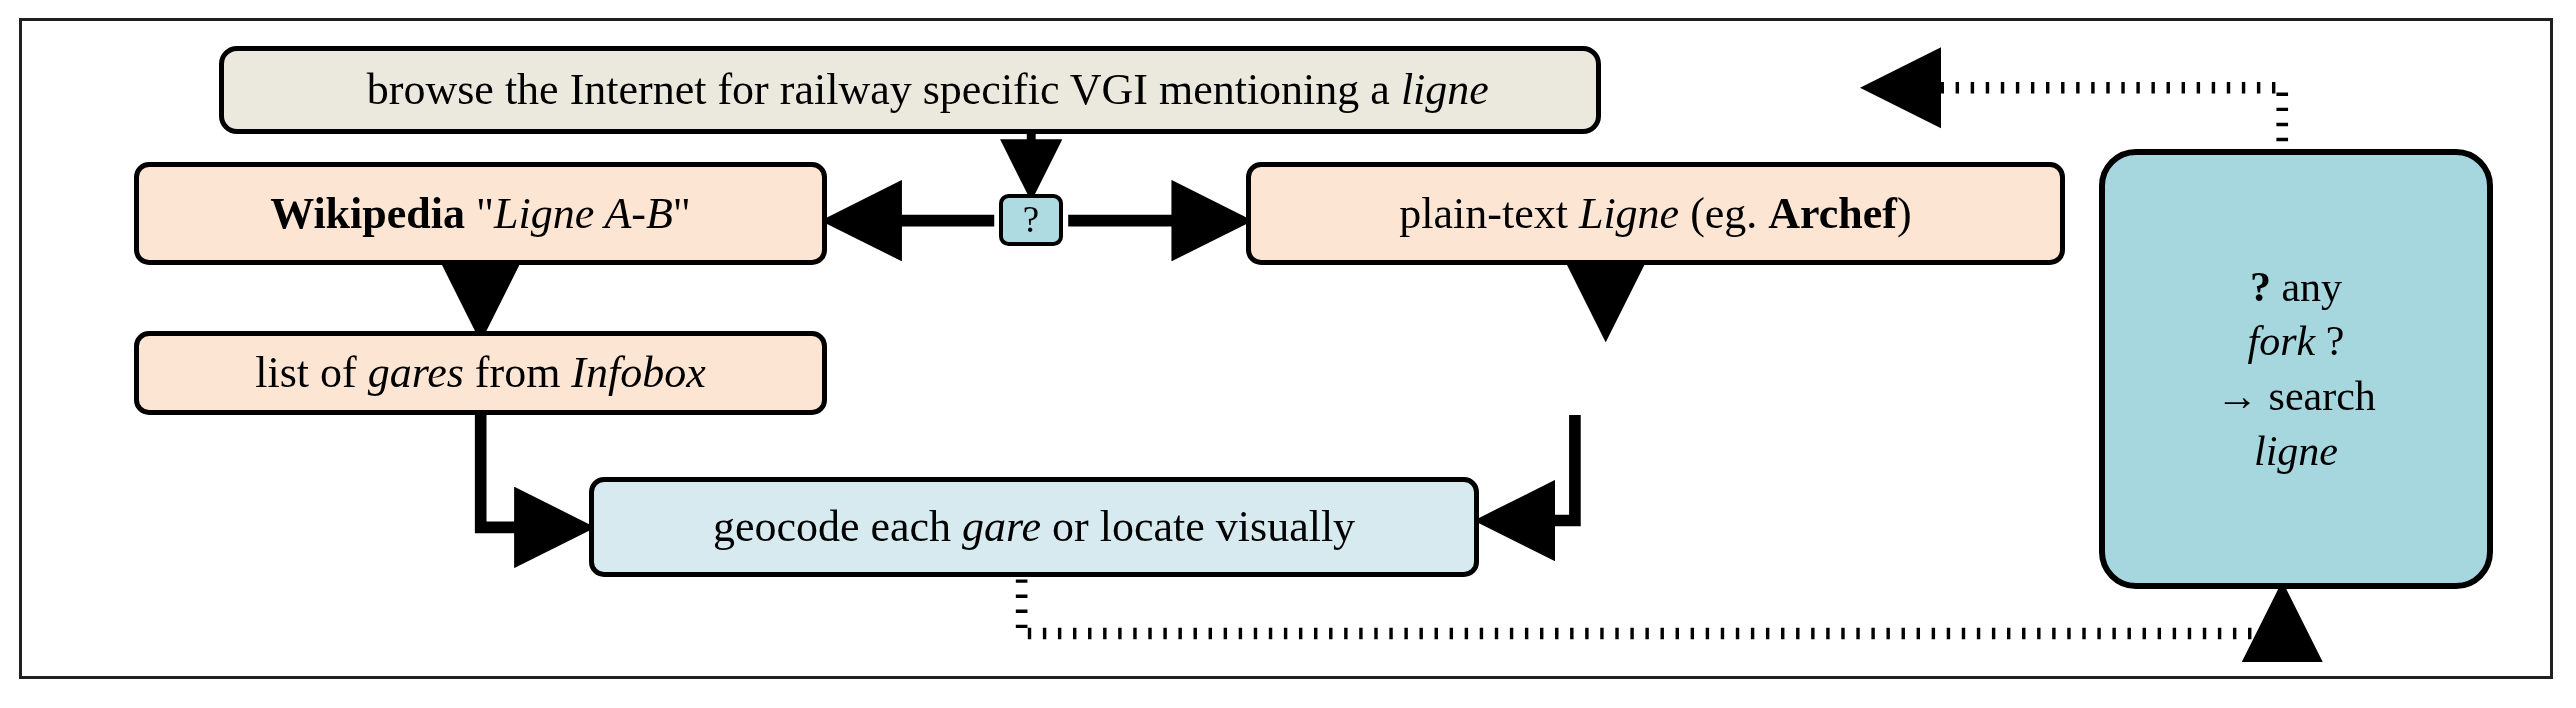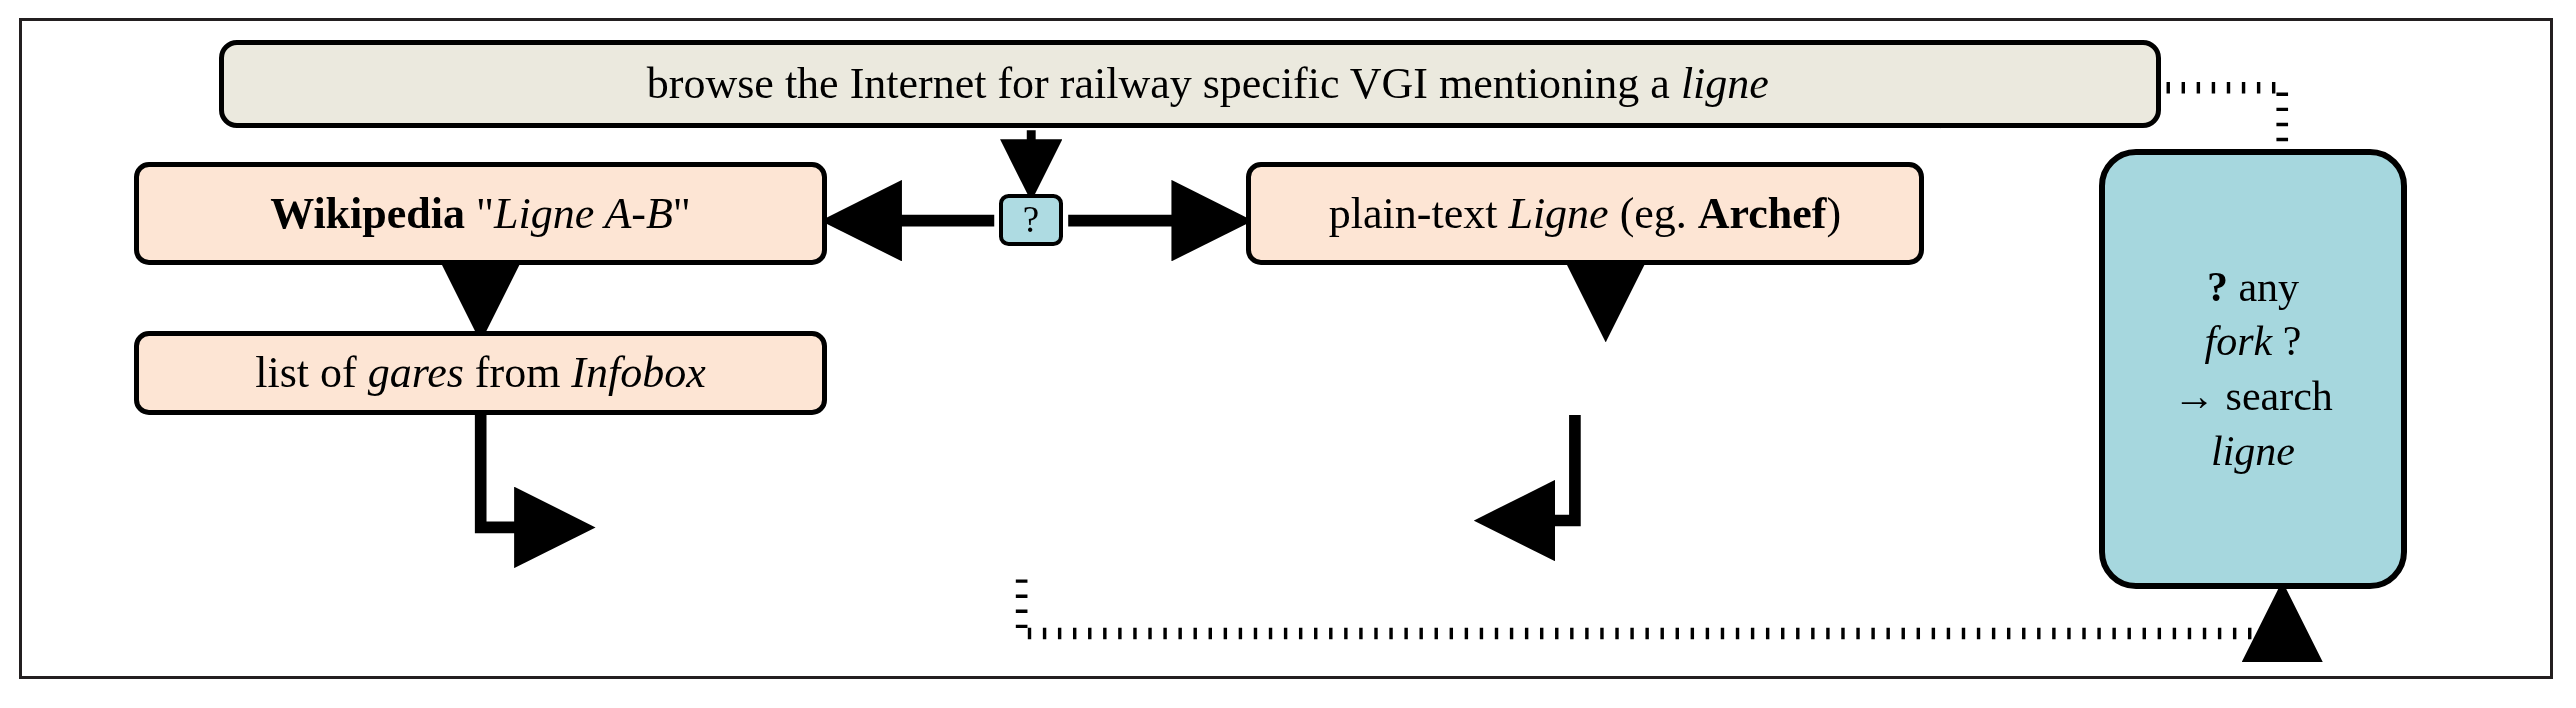--- a/index.html
+++ b/index.html
@@ -41,33 +41,33 @@
     color: #000000;
     line-height: 1.18;
     padding: 0 12.3px;
   }
   .node .txt { display: block; width: 100%; }
   .node i  { font-style: italic; }
   .node b  { font-weight: bold; margin-top: 8px; }
 
   
   #node-browse {
-    left: 219px;  top: 40px;  width: 1942px; height: 88px;
+    left: 219px;  top: 46px;  width: 1382px; height: 88px;
     background: #ebe9de;
     font-size: 44px;
     border-radius: 18px;
     padding-left: 48px;
   }
   #node-wikipedia {
     left: 134px;  top: 162px; width: 693px; height: 103px;
     background: #fde5d4;
     font-size: 44px;
   }
   #node-plaintext {
-    left: 1246px; top: 162px; width: 678px; height: 103px;
+    left: 1246px; top: 162px; width: 819px; height: 103px;
     background: #fde5d4;
     font-size: 44px;
   }
   #node-question {
     left: 999px; top: 194px; width: 64px;  height: 52px;
     background: #aedbe2;
     font-size: 37px;
     border-width: 4.8px;
     border-radius: 9.6px;
     padding: 0;
@@ -82,21 +82,21 @@
     left: 1233px; top: 331px; width: 753px; height: 84px;
     background: #fde5d4;
     font-size: 44px;
   }
   #node-geocode {
     left: 589px;  top: 477px; width: 890px; height: 100px;
     background: #d6eaef;
     font-size: 44px;
   }
   #node-fork {
-    left: 2099px; top: 149px; width: 308px; height: 440px;
+    left: 2099px; top: 149px; width: 394px; height: 440px;
     background: #a8d8de;
     background: #a6d7de;
     font-size: 42px;
     border-radius: 37px;
     border-width: 6.2px;
     line-height: 1.30;
   }
 
   
   #wires {
@@ -155,20 +155,23 @@
 
   <div class="node" id="node-plaintext">
     <span class="txt"><span>plain-text </span><i>Ligne</i><span> (eg. </span><b>Archef</b><span>)</span></span>
   </div>
 
   <div class="node" id="node-infobox">
     <span class="txt"><span>list of </span><i>gares</i><span> from </span><i>Infobox</i></span>
   </div>
 
 
+  <div class="node" id="node-geocode">
+    <span class="txt"><span>geocode each </span><i>gare</i><span> or locate visually</span></span>
+  </div>
 
   <div class="node" id="node-fork">
     <span class="txt">
         <div><b>?</b><span> any</span></div>
         <div><i>fork</i><span> ?</span></div>
         <div><span>→ search</span></div>
         <div><i>ligne</i></div>
       </span>
   </div>
 </div>

